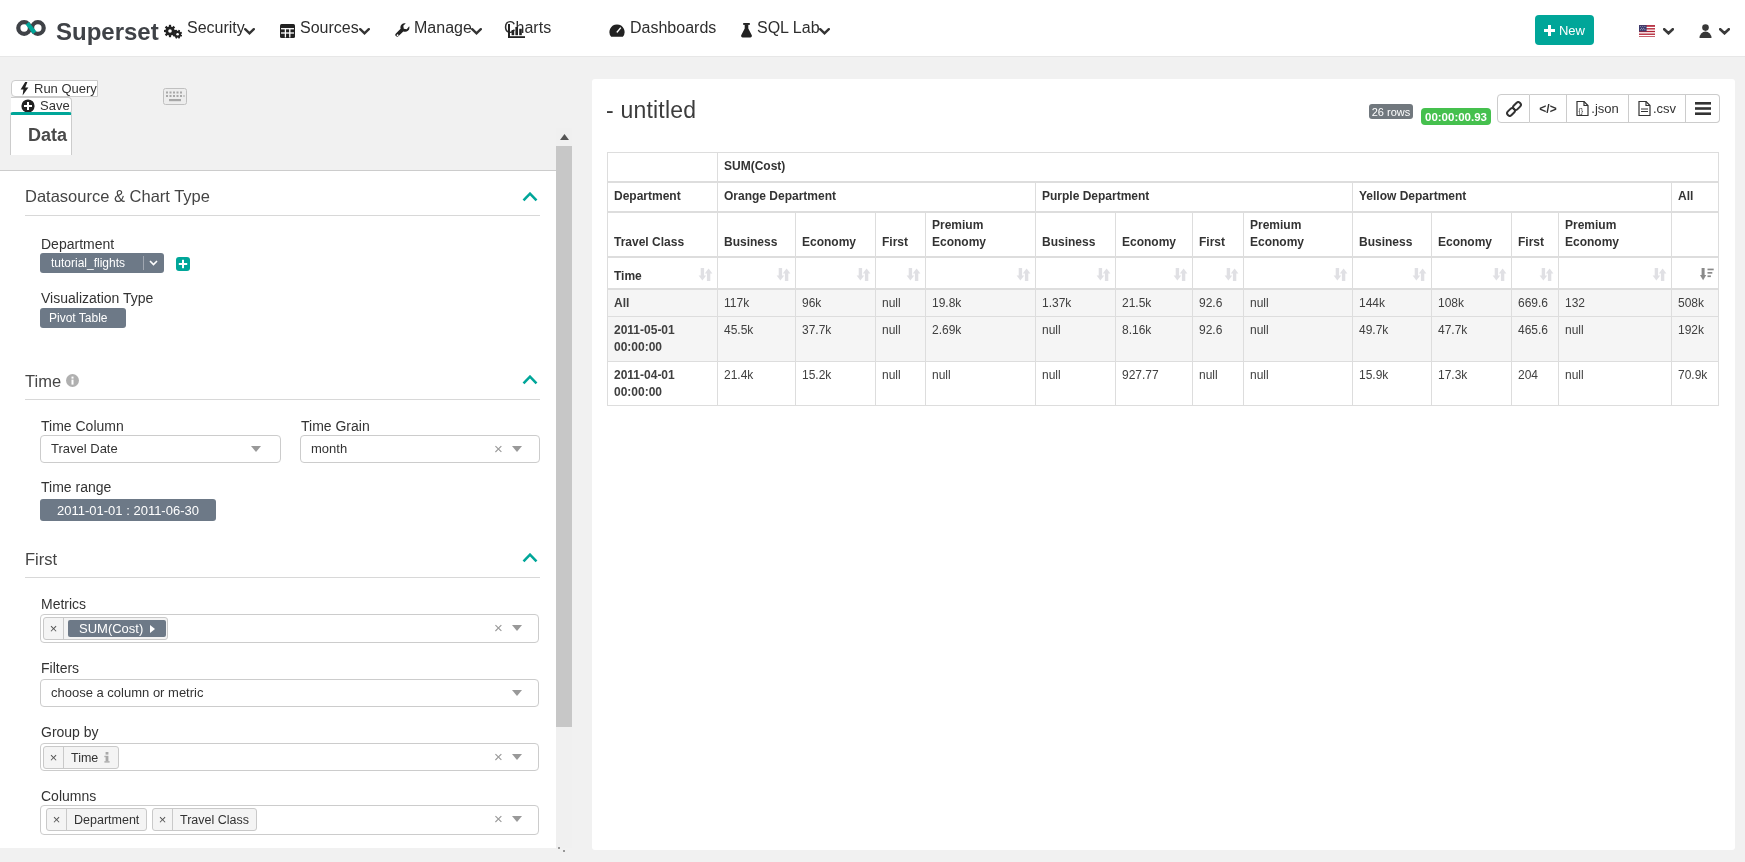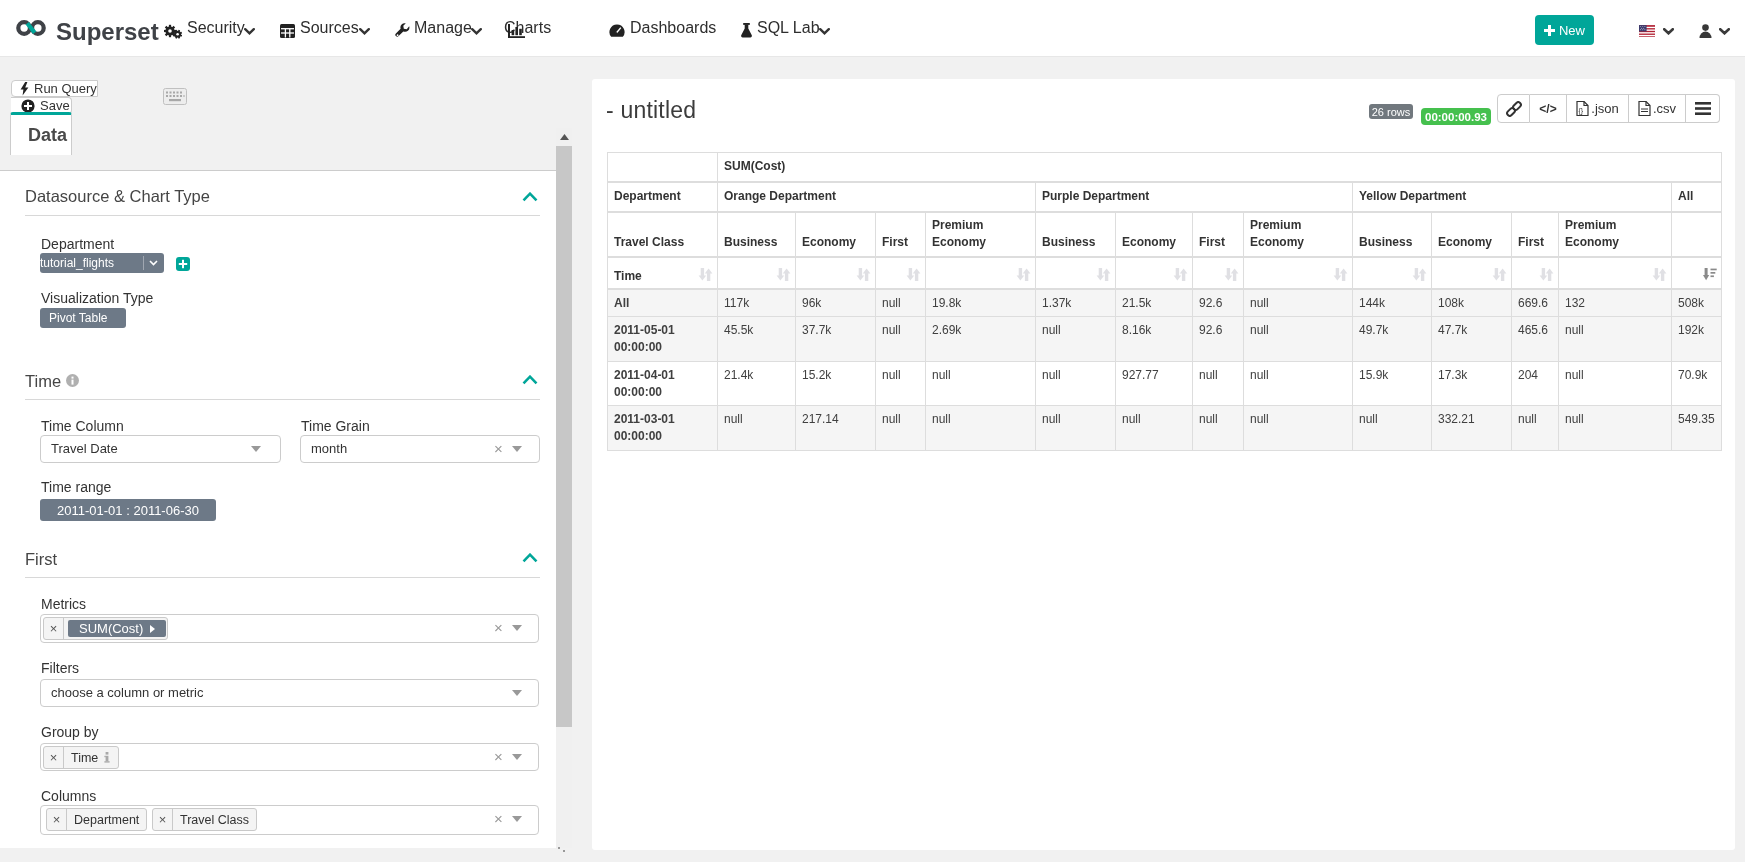--- a/index.html
+++ b/index.html
@@ -206,21 +206,21 @@
 <div id="leftpanel"></div>
 <div id="tab-data">Data</div>
 
 <div class="sechead" style="top:187px">Datasource &amp; Chart Type</div>
 <svg class="abs" style="left:522px;top:192px" width="16" height="10" viewBox="0 0 16 10">
     <polyline points="1.5,8.3 8,1.7 14.5,8.3" fill="none" stroke="#00a699" stroke-width="2.6"></polyline>
   </svg>
 <div class="sechr" style="top:215px"></div>
 <div class="lbl" style="left:41px;top:236px">Department</div>
 <div class="gbtn" style="left:40px;top:253px;width:124px;height:20px">
-    <span style="padding-left:0">tutorial_flights</span>
+    <span style="padding-left:11px">tutorial_flights</span>
   <span style="position:absolute;left:103px;top:3px;bottom:3px;width:1px;background:rgba(255,255,255,.35)"></span>
   <svg style="position:absolute;left:109px;top:7px" width="9" height="6" viewBox="0 0 9 6">
       <polyline points="1,1 4.5,4.5 8,1" fill="none" stroke="#fff" stroke-width="1.6"></polyline>
     </svg>
 </div>
 <svg class="abs" style="left:176px;top:257px" width="14" height="14" viewBox="0 0 14 14">
     <rect width="14" height="14" rx="3" fill="#00a699"></rect>
     <rect x="6" y="2.8" width="2" height="8.4" fill="#fff"></rect>
     <rect x="2.8" y="6" width="8.4" height="2" fill="#fff"></rect>
   </svg>
@@ -576,31 +576,15 @@
           <td>null</td>
           <td>927.77</td>
           <td>null</td>
           <td>null</td>
           <td>15.9k</td>
           <td>17.3k</td>
           <td>204</td>
           <td>null</td>
           <td>70.9k</td>
         </tr>
-<tr class="stripe" style="height:45px">
-          <td class="rl">2011-03-01 00:00:00</td>
-          <td>null</td>
-          <td>217.14</td>
-          <td>null</td>
-          <td>null</td>
-          <td>null</td>
-          <td>null</td>
-          <td>null</td>
-          <td>null</td>
-          <td>null</td>
-          <td>332.21</td>
-          <td>null</td>
-          <td>null</td>
-          <td>549.35</td>
-        </tr>
 </tbody>
     </table>
 </div>
 
 </body></html>

